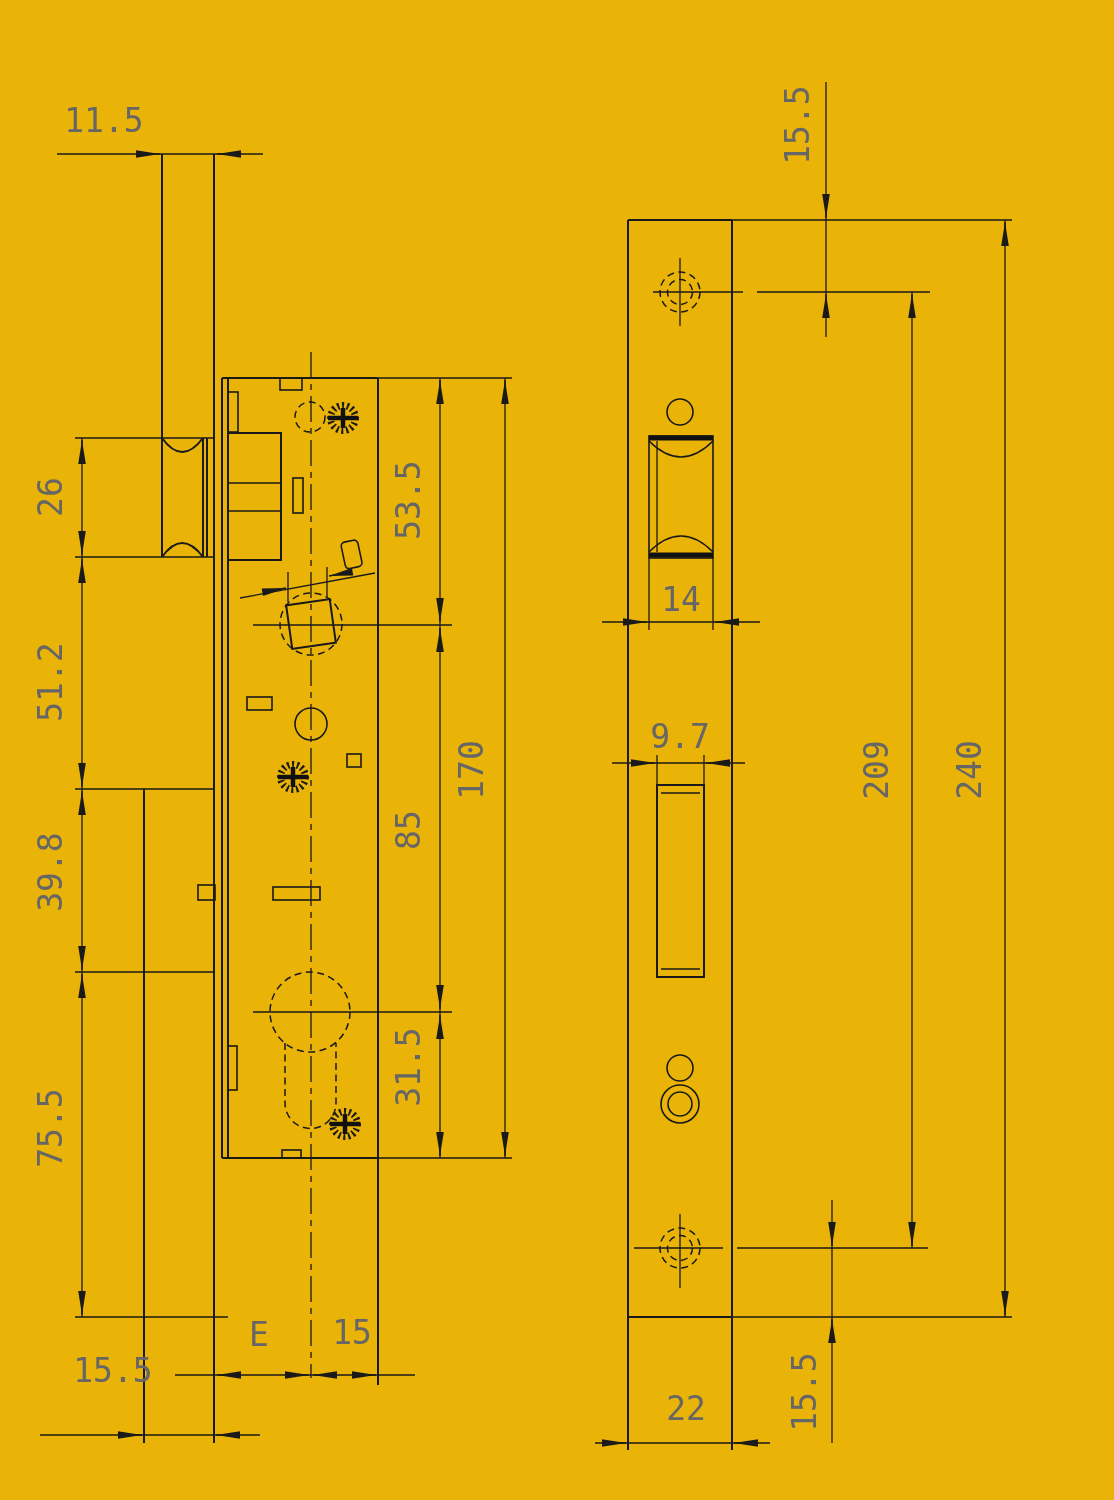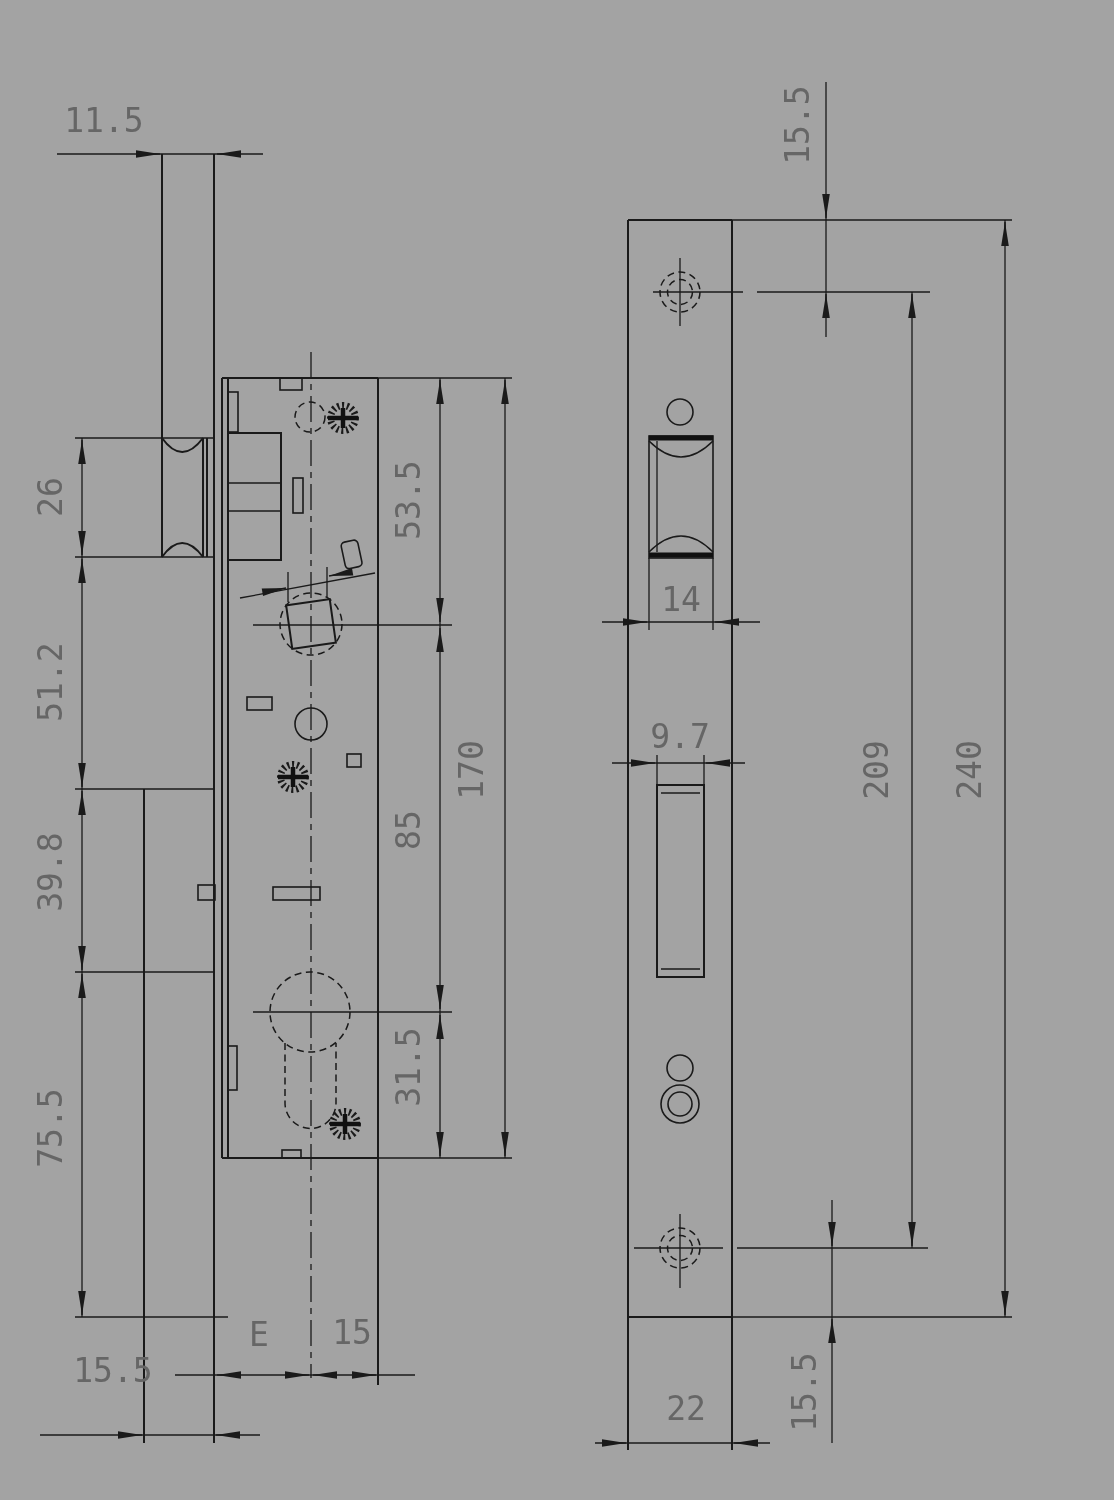--- a/index.html
+++ b/index.html
@@ -1,16 +1,16 @@
 <!DOCTYPE html>
 <html><head>
 <meta charset="utf-8">
 <style>
   html,body{margin:0;padding:0;background:#e8e8e8;}
-  .sheet{position:relative;width:1114px;height:1500px;background:#a3a3a3;margin:0 auto;overflow:hidden;
+  .sheet{position:relative;width:1114px;height:1500px;background:#eab308;margin:0 auto;overflow:hidden;
          font-family:"DejaVu Sans Mono", monospace;}
   svg{position:absolute;left:0;top:0;}
   .ol   {stroke:#1a1a1a;stroke-width:2;fill:none;}
   .ol15 {stroke:#1a1a1a;stroke-width:1.6;fill:none;}
   .thick{stroke:#111;stroke-width:5;fill:none;}
   .dim  {stroke:#1a1a1a;stroke-width:1.3;fill:none;}
   .dash {stroke:#1a1a1a;stroke-width:1.5;fill:none;stroke-dasharray:7 4.5;}
   .cl   {stroke:#1a1a1a;stroke-width:1.3;fill:none;stroke-dasharray:26 6 6 6;}
   .ring {stroke:#1a1a1a;stroke-width:7;fill:none;stroke-dasharray:2 2.8;}
   .cross{stroke:#111;stroke-width:4.5;fill:none;}

